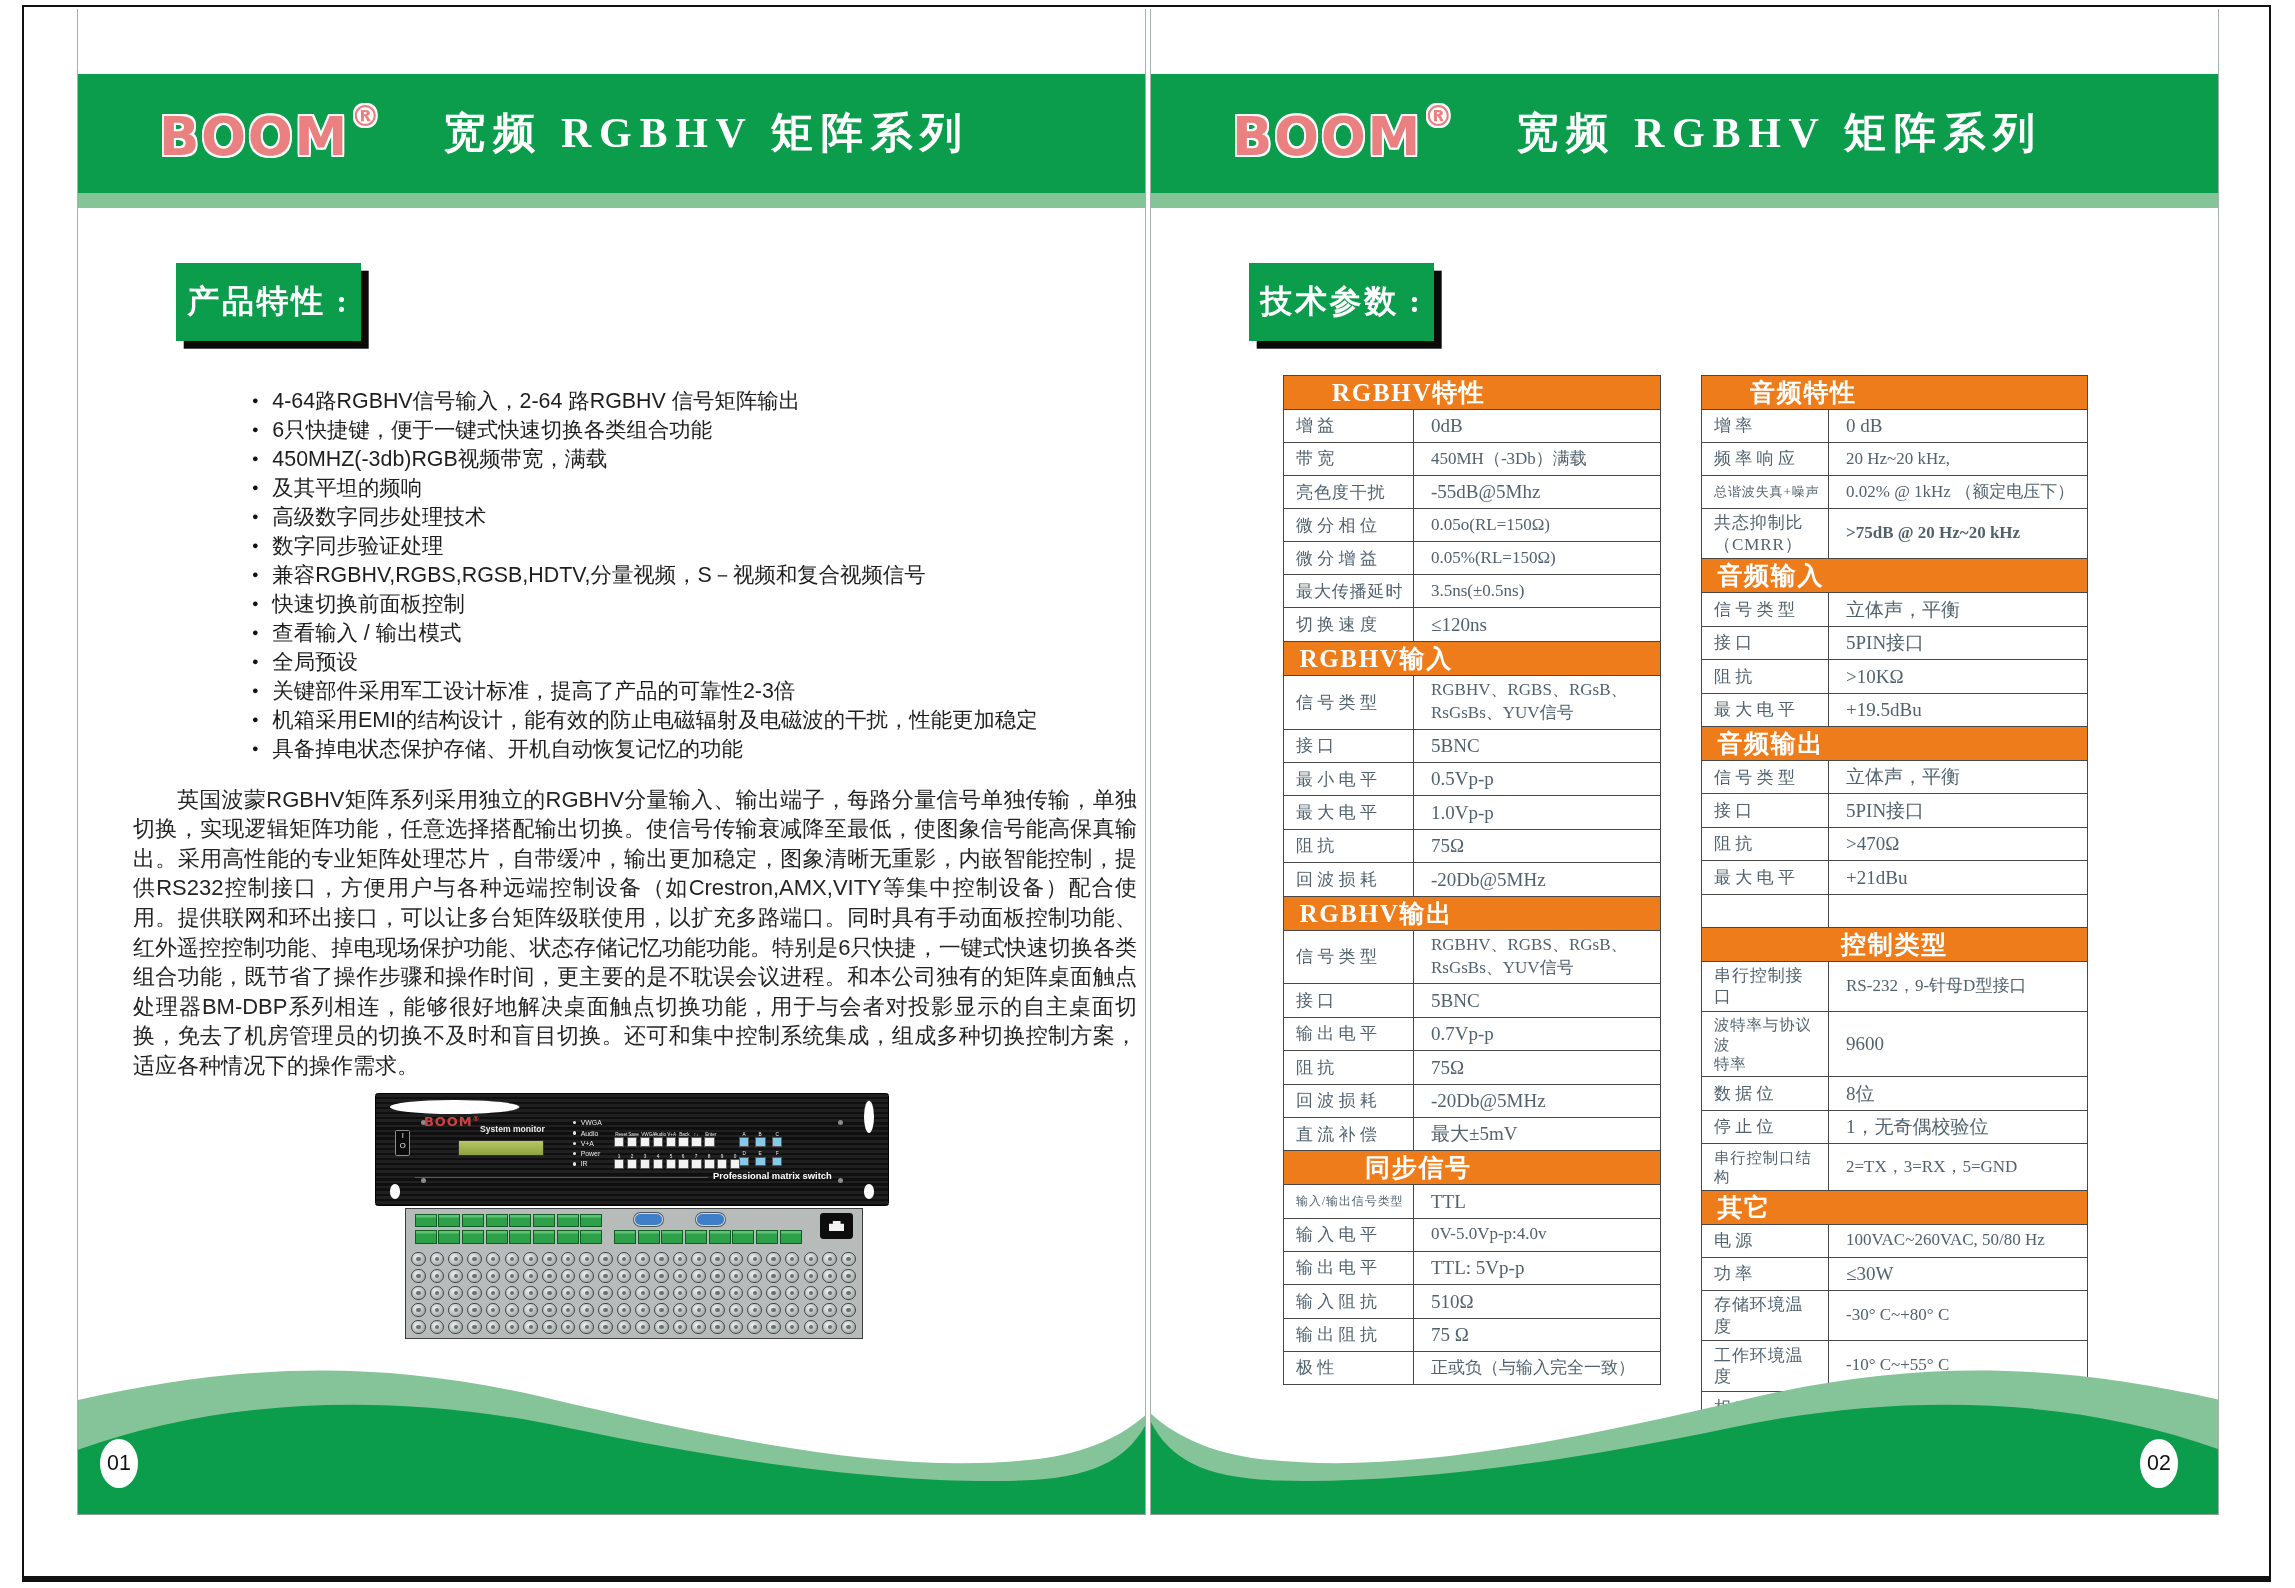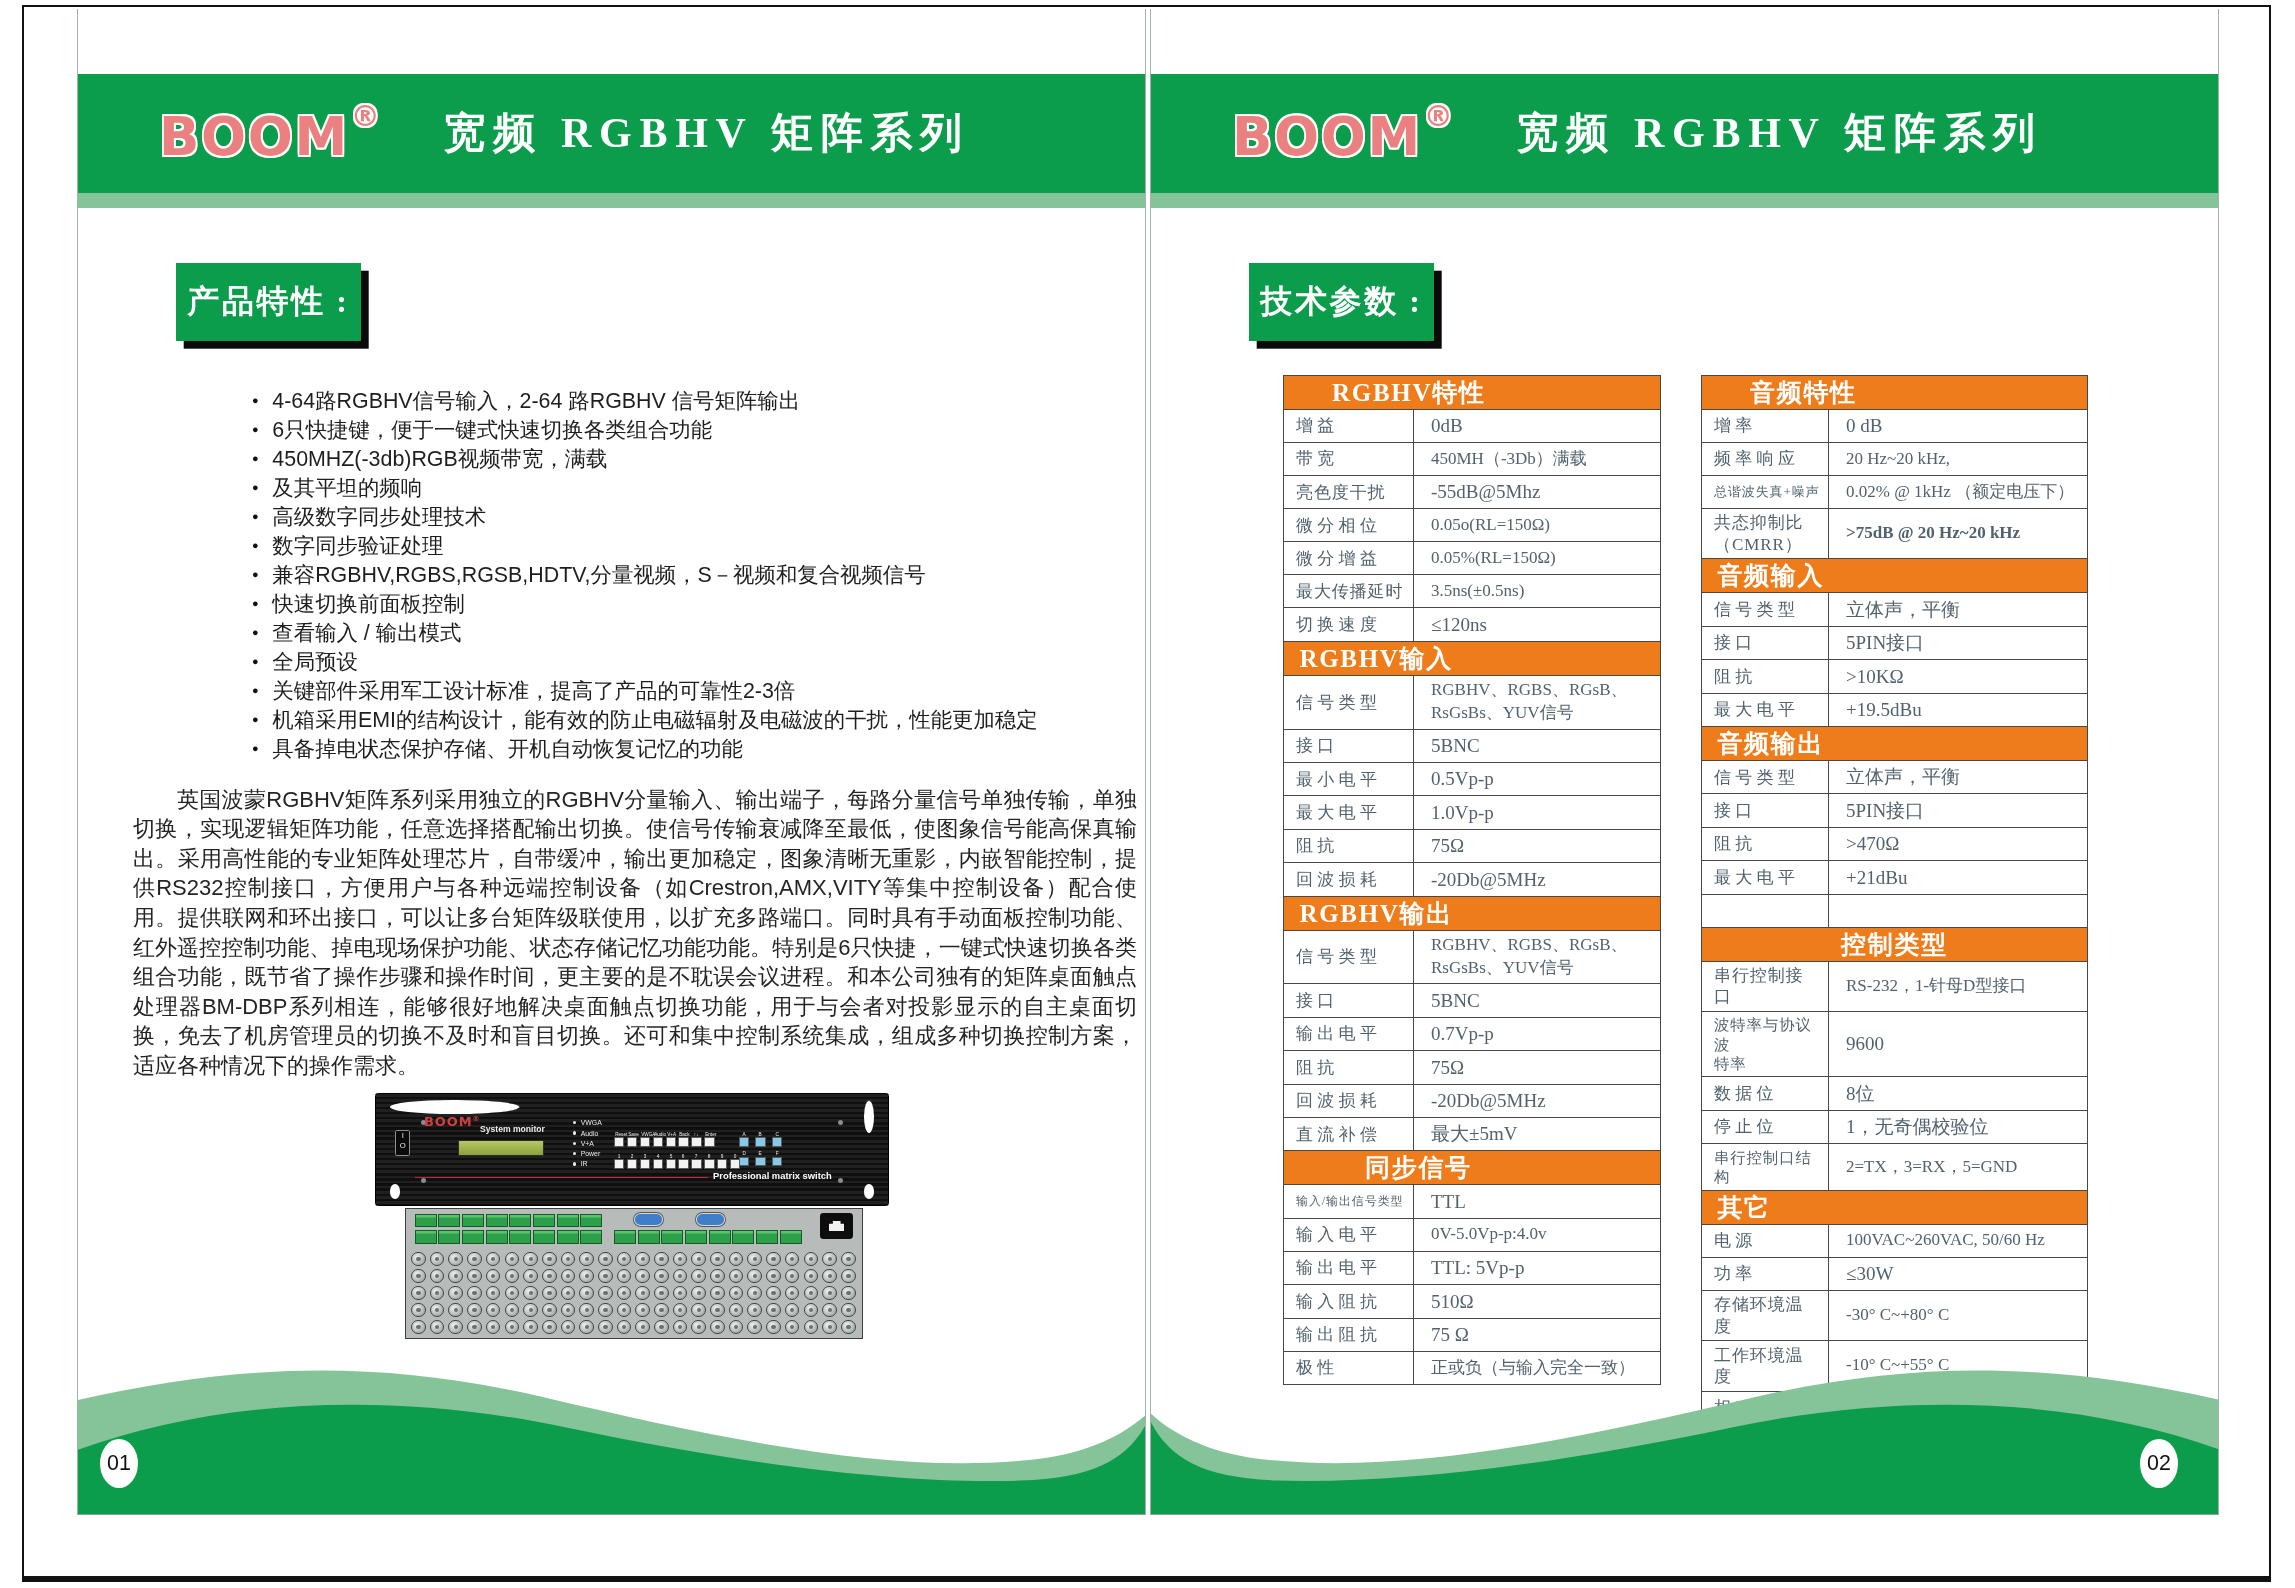--- a/index.html
+++ b/index.html
@@ -674,21 +674,21 @@
         <div class="tl" style="letter-spacing: 4.3px;">最大电平</div>
         <div class="tv">+21dBu</div>
       </div>
       <div class="tr">
         <div class="tl" style="letter-spacing: 4.3px;"></div>
         <div class="tv"></div>
       </div>
       <div class="th center">控制类型</div>
       <div class="tr">
         <div class="tl">串行控制接口</div>
-        <div class="tv" style="font-size: 17px;">RS-232，1-针母D型接口</div>
+        <div class="tv" style="font-size: 17px;">RS-232，9-针母D型接口</div>
       </div>
       <div class="tr">
         <div class="tl" style="font-size: 15.4px;">波特率与协议波
 特率</div>
         <div class="tv">9600</div>
       </div>
       <div class="tr">
         <div class="tl" style="letter-spacing: 4.3px;">数据位</div>
         <div class="tv">8位</div>
       </div>
@@ -696,21 +696,21 @@
         <div class="tl" style="letter-spacing: 4.3px;">停止位</div>
         <div class="tv">1，无奇偶校验位</div>
       </div>
       <div class="tr">
         <div class="tl" style="font-size: 15.4px;">串行控制口结构</div>
         <div class="tv" style="font-size: 17px;">2=TX，3=RX，5=GND</div>
       </div>
       <div class="th">其它</div>
       <div class="tr">
         <div class="tl" style="letter-spacing: 4.3px;">电源</div>
-        <div class="tv" style="font-size: 17px;">100VAC~260VAC, 50/60 Hz</div>
+        <div class="tv" style="font-size: 17px;">100VAC~260VAC, 50/80 Hz</div>
       </div>
       <div class="tr">
         <div class="tl" style="letter-spacing: 4.3px;">功率</div>
         <div class="tv">≤30W</div>
       </div>
       <div class="tr">
         <div class="tl">存储环境温度</div>
         <div class="tv" style="font-size: 17px;">-30° C~+80° C</div>
       </div>
       <div class="tr">

